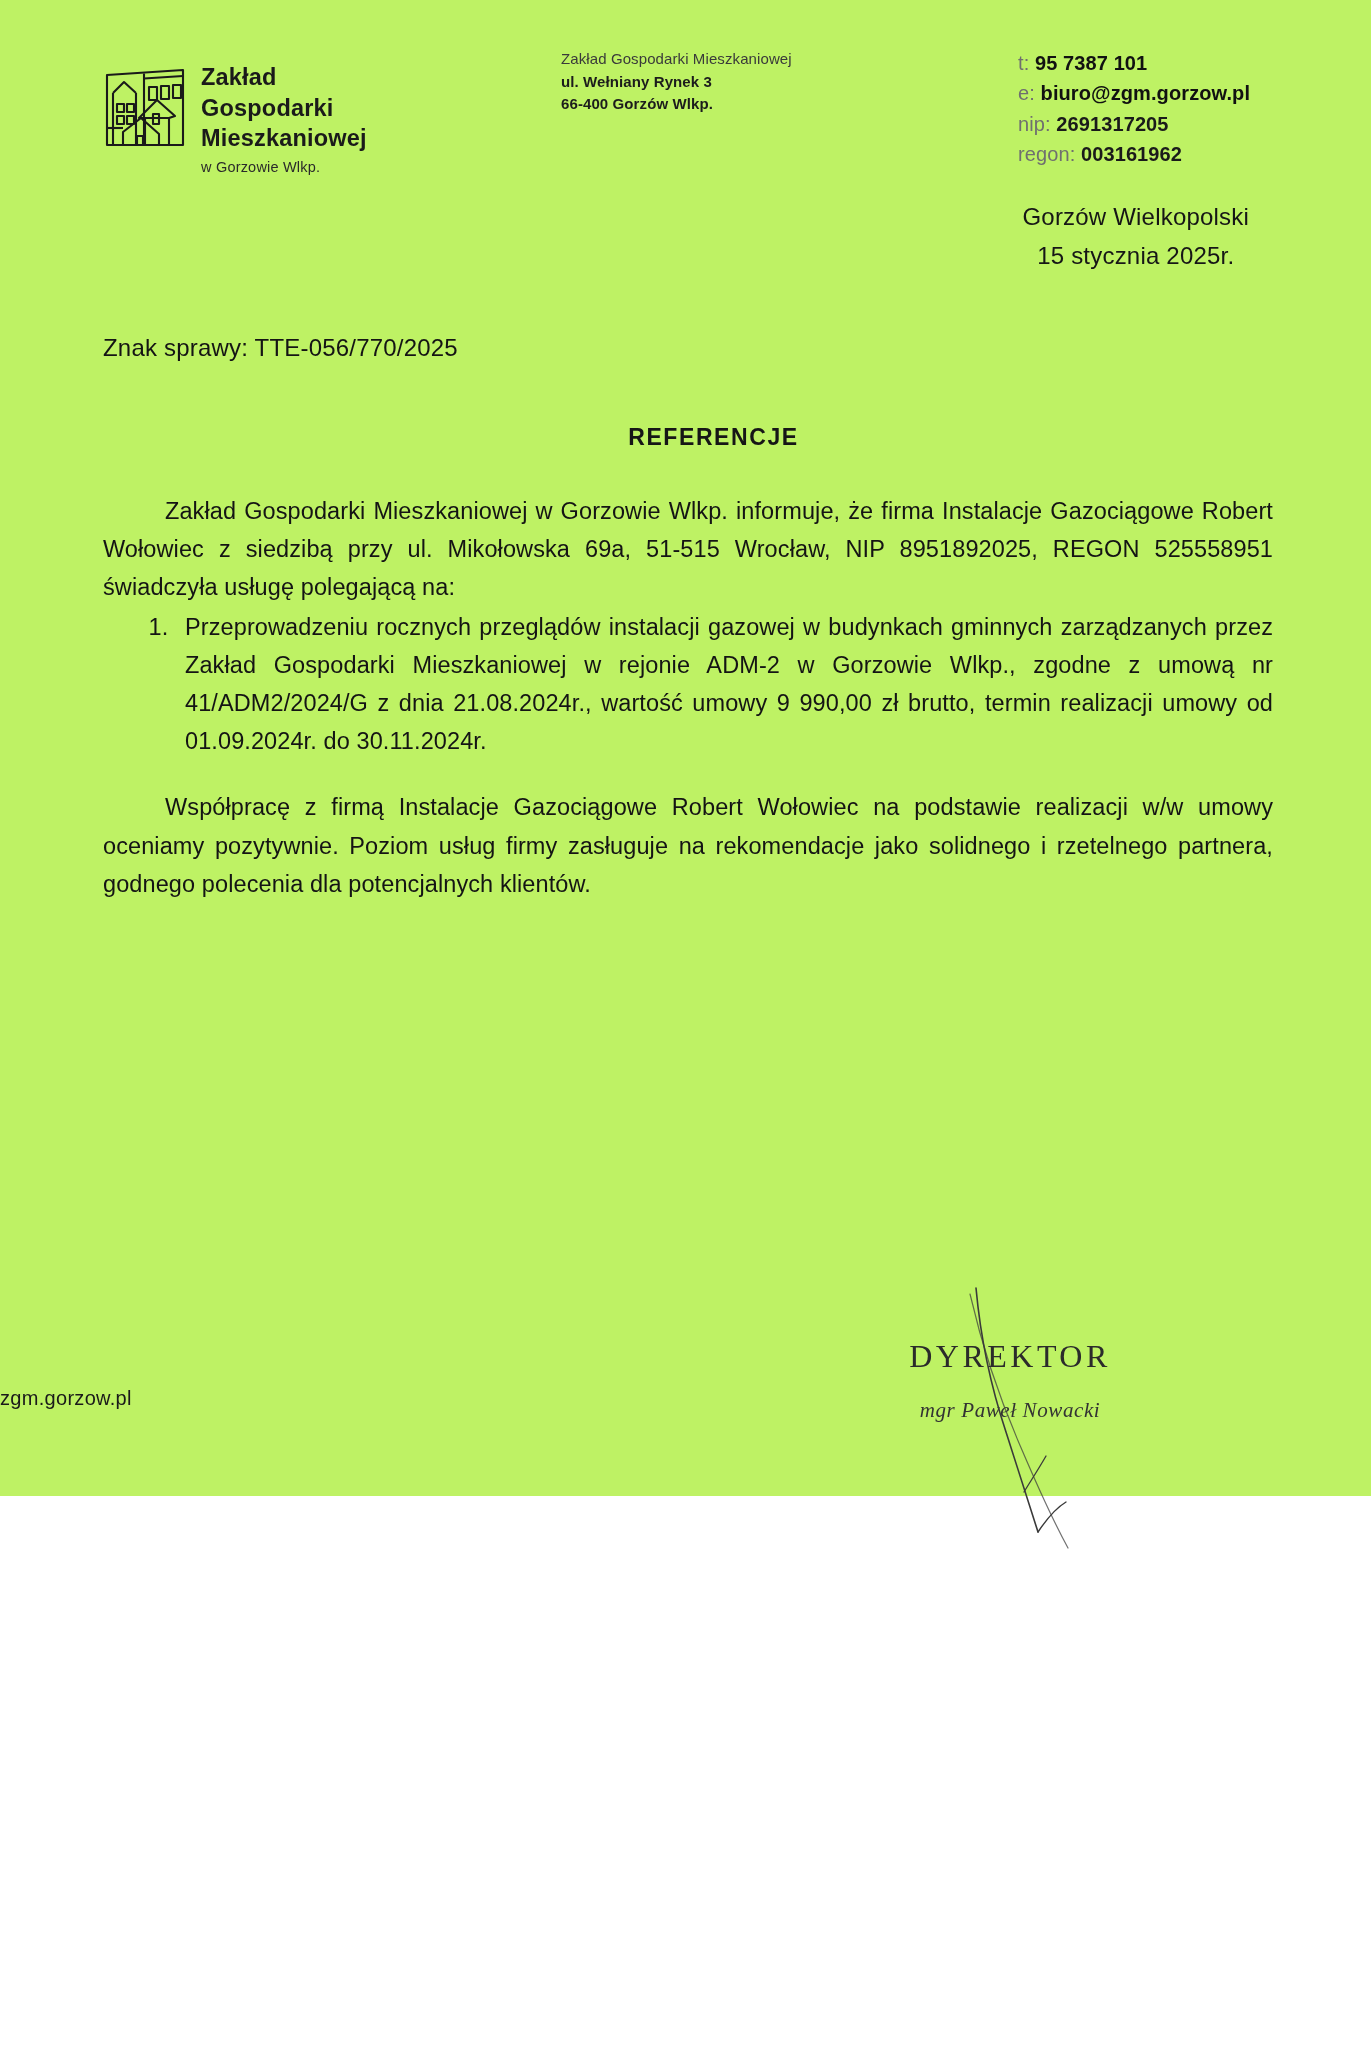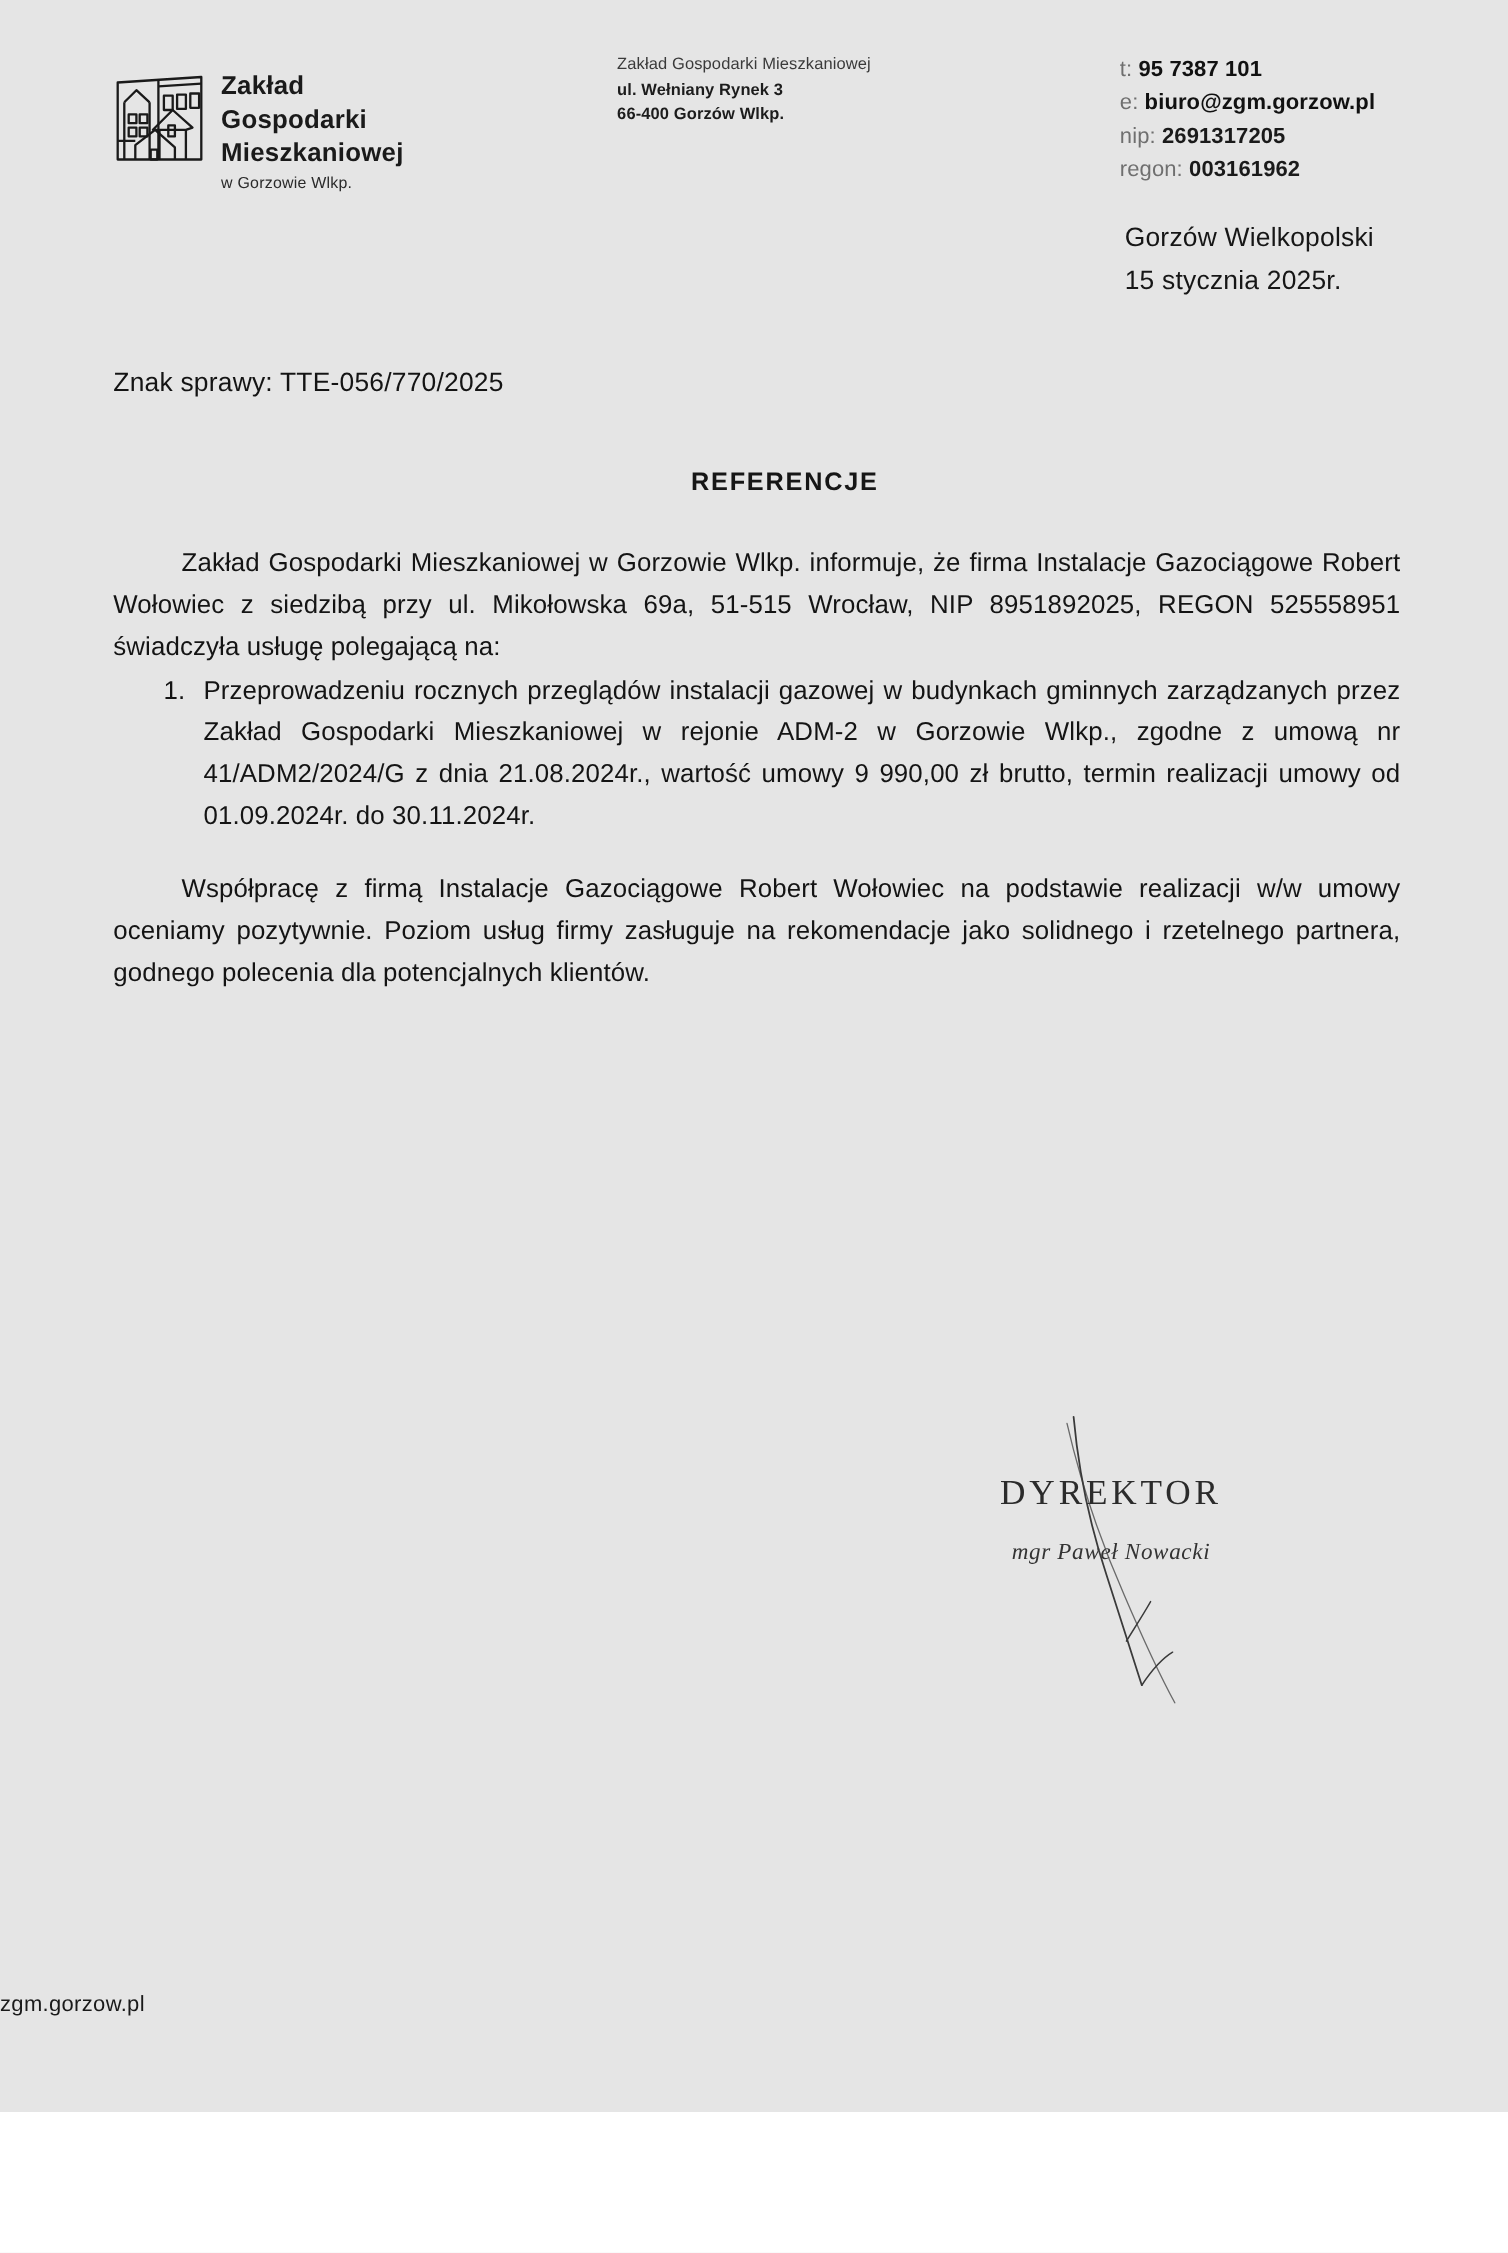--- a/index.html
+++ b/index.html
@@ -12,22 +12,22 @@
     background: #ffffff;
     font-family: "Liberation Sans", sans-serif;
     color: #111111;
     position: relative;
     overflow: hidden;
   }
 
   .page {
     position: relative;
     width: 1371px;
-    height: 1920px;
-    background: #e5e5e5;
+    height: 1496px;
+    background: #bef264;
     box-sizing: border-box;
   }
 
   
   .letterhead {
     position: absolute;
     top: 48px;
     left: 0;
     width: 1371px;
     height: 130px;
@@ -88,20 +88,21 @@
   }
   .contact-block .lbl { color: #6f6f6f; font-weight: normal; }
   .contact-block .val { font-weight: bold; color: #111; }
   .contact-block .val.dim { color: #1a1a1a; }
 
   
   .placedate {
     position: absolute;
     top: 198px;
     right: 122px;
+    text-align: center;
     font-size: 24px;
     line-height: 1.62;
     color: #161616;
     letter-spacing: 0.2px;
   }
 
   
   .refline {
     position: absolute;
     top: 334px;

